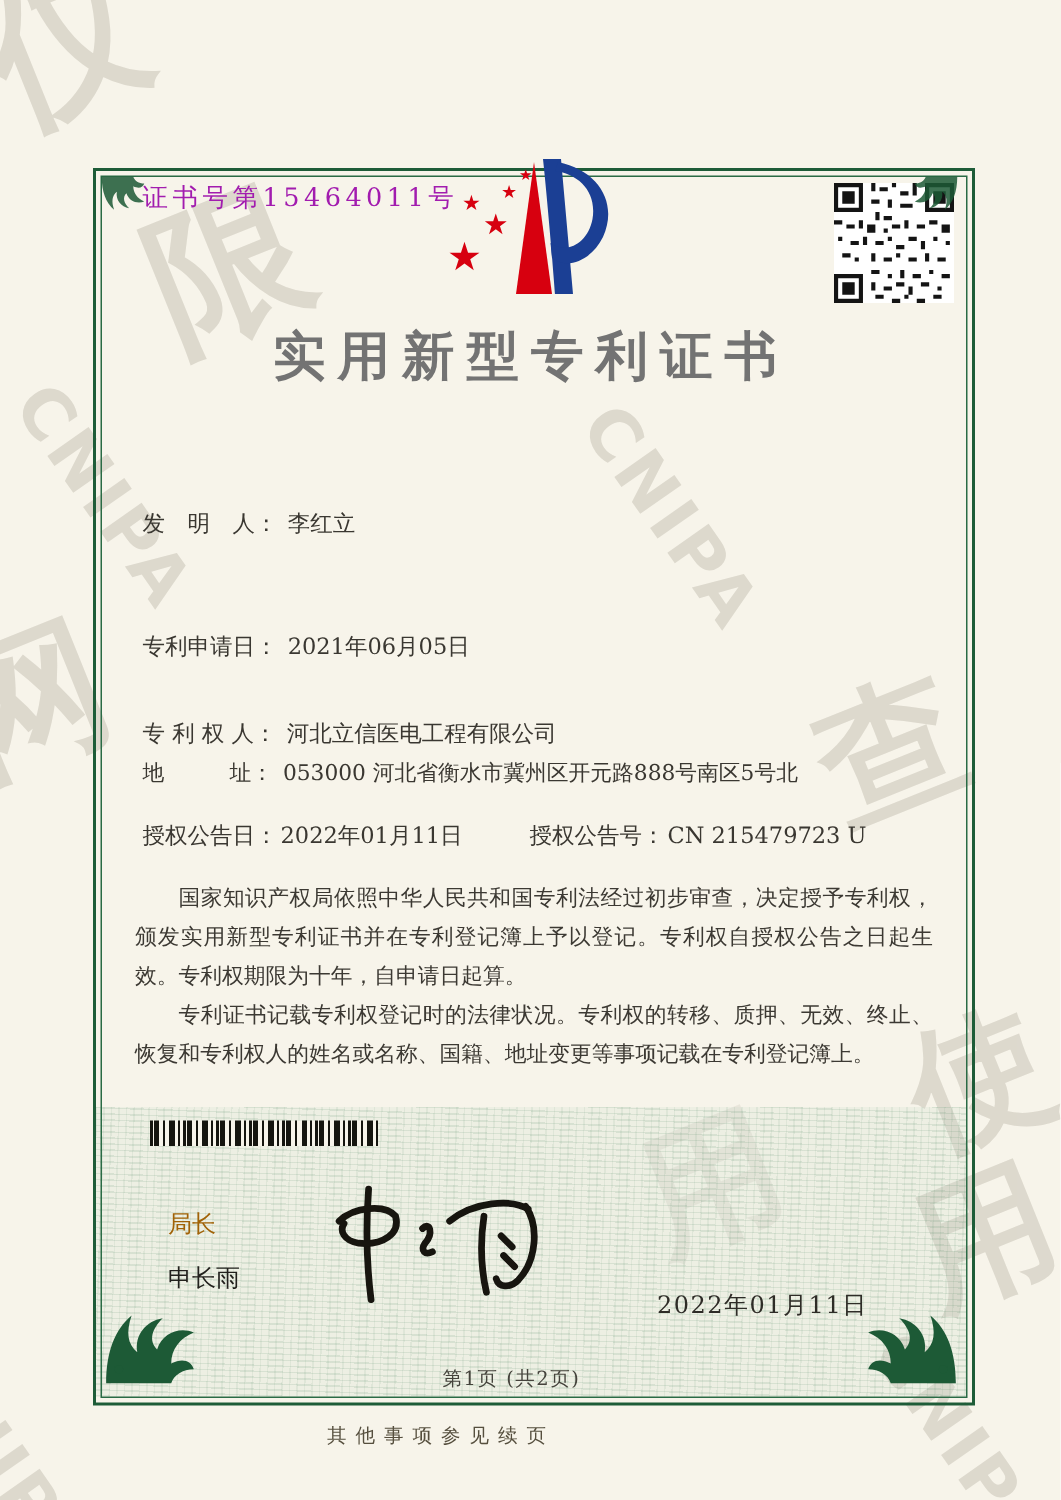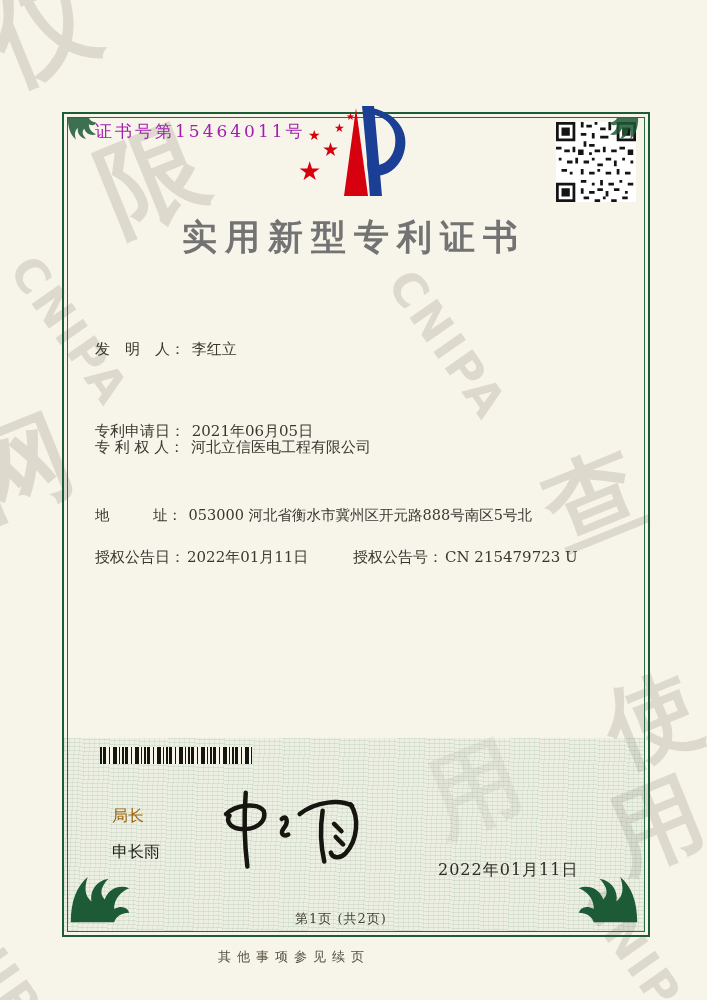--- a/index.html
+++ b/index.html
@@ -42,21 +42,21 @@
   
   .cert-no{position:absolute;left:95px;top:120px;z-index:2;font-size:17px;
            letter-spacing:3px;color:#a21caf;}
   .logo{position:absolute;left:288px;top:104px;z-index:2;}
   .qr{position:absolute;left:556px;top:122px;z-index:2;}
   .title{position:absolute;left:99px;top:214px;width:510px;z-index:2;text-align:center;
          font-size:35px;font-weight:bold;letter-spacing:8px;color:#737373;}
   
   .row{position:absolute;left:95px;z-index:2;font-size:15px;color:#3a3731;white-space:nowrap;}
   .row .val{margin-left:2px;}
-  .r1{top:295px}.r2{top:340px}.r3{top:381px}.r4{top:422px}.r5{top:438px}
+  .r1{top:295px}.r2{top:340px}.r3{top:381px}.r4{top:422px}.r5{top:480px}
   .r6{top:506px;font-size:14.5px}
   .r7{top:548px}
   .grant2{position:absolute;left:258px;top:0;}
   
   .paras{position:absolute;left:90px;top:586px;width:532px;z-index:2;
          font-size:14.5px;line-height:1.8;color:#3c3933;text-align:justify;}
   .paras p{margin:0;text-indent:2em;}
   
   .barcode{position:absolute;left:100px;top:747px;width:152px;height:17px;z-index:2;
     background:repeating-linear-gradient(90deg,
@@ -147,20 +147,24 @@
     <span class="lab">地　　　址：</span>
     <span class="val">053000 河北省衡水市冀州区开元路888号南区5号北</span>
   </div>
   <div class="row r7">
     <span class="lab">授权公告日：</span><span class="val">2022年01月11日</span>
     <span class="grant2">
       <span class="lab">授权公告号：</span><span class="val">CN 215479723 U</span>
     </span>
   </div>
 
+  <div class="paras">
+    <p>国家知识产权局依照中华人民共和国专利法经过初步审查，决定授予专利权，颁发实用新型专利证书并在专利登记簿上予以登记。专利权自授权公告之日起生效。专利权期限为十年，自申请日起算。</p>
+    <p>专利证书记载专利权登记时的法律状况。专利权的转移、质押、无效、终止、恢复和专利权人的姓名或名称、国籍、地址变更等事项记载在专利登记簿上。</p>
+  </div>
 
   <div class="barcode"></div>
 
   <div class="sig-title">局长</div>
   <div class="sig-name">申长雨</div>
 
   <svg class="signature" width="180" height="100" viewBox="0 0 220 110">
     <g fill="none" stroke="#17150f" stroke-width="5.5" stroke-linecap="round" stroke-linejoin="round">
       <path d="M62,12 C60,38 60,70 64,102"></path>
       <path d="M38,38 C50,26 76,24 84,34 C88,48 74,58 54,56 C42,54 38,46 42,40"></path>

